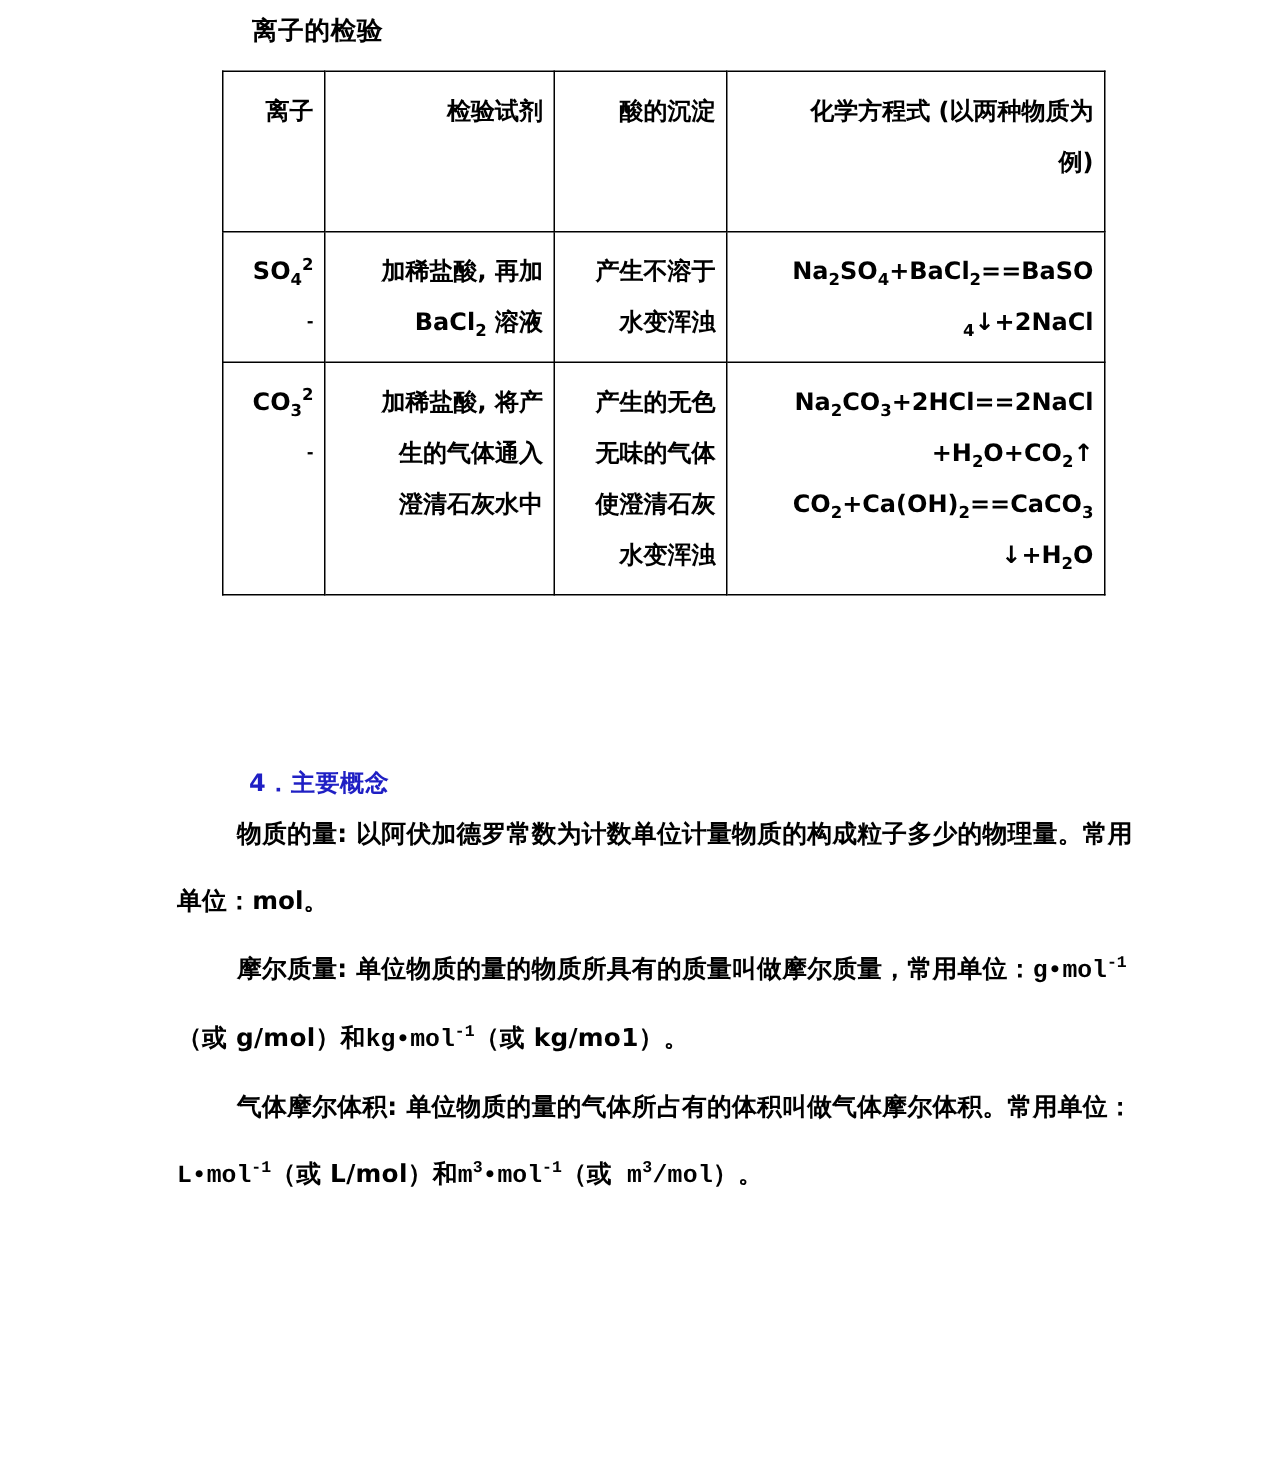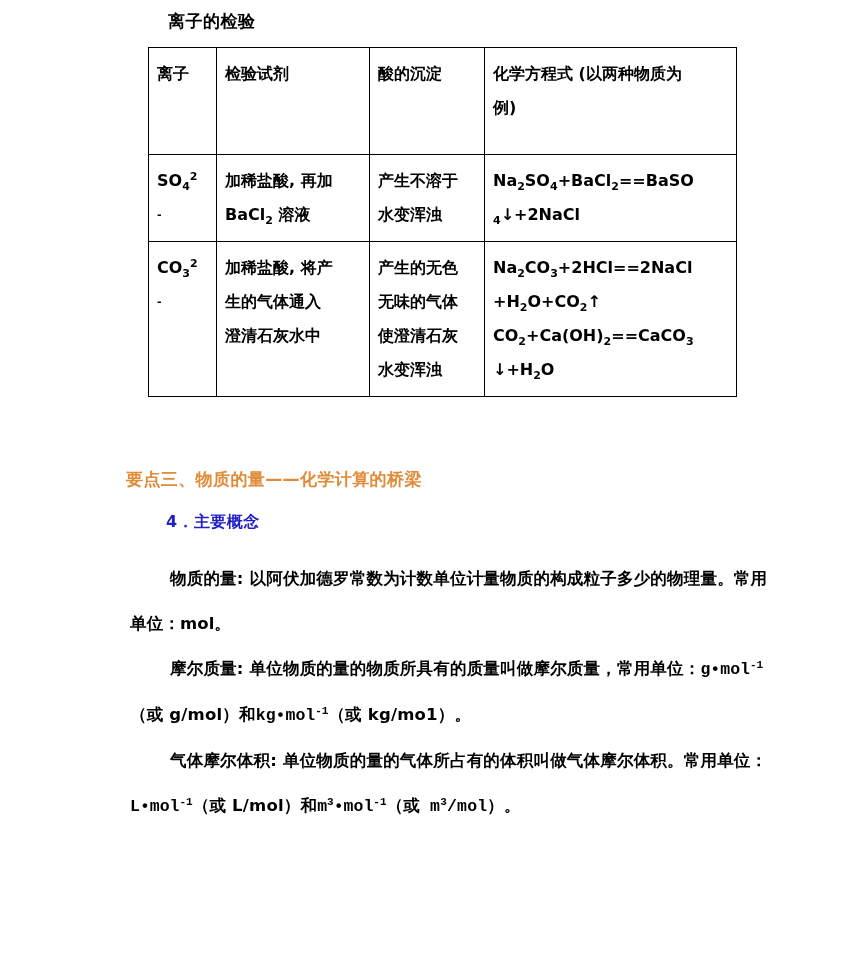--- a/index.html
+++ b/index.html
@@ -43,21 +43,21 @@
     border-collapse: collapse;
     table-layout: fixed;
   }
   .ion-table td, .ion-table th {
     border: 1px solid #000000;
     vertical-align: top;
     padding: 9px 7px 9px 8px;
     font-size: 16px;
     font-weight: bold;
     line-height: 34px;
-    text-align: left;
+    text-align: right;
   }
   .col-ion   { width: 68px; }
   .col-rgt   { width: 153px; }
   .col-phn   { width: 115px; }
   .col-eqn   { width: 252px; }
 
   .hdr-row td { height: 88px; }
   .hdr-cell-wide { text-align: center; }
 
   .cell-ion { padding-left: 8px; }
@@ -88,23 +88,22 @@
     font-weight: bold;
     color: #1F1FC4;
     letter-spacing: 0.4px;
     white-space: nowrap;
   }
 
   
   .body-block {
     position: absolute;
     left: 118px;
-    top: 556px;
+    top: 533px;
     width: 640px;
-    margin-left: 12px;
   }
   .para {
     font-size: 16.5px;
     font-weight: bold;
     line-height: 45px;
     text-indent: 40px;
     margin: 0 0 0 0;
     letter-spacing: 0.2px;
   }
   .para .ltr { letter-spacing: 0px; }
@@ -173,21 +172,20 @@
         <td>
           <span class="eqline">Na<sub>2</sub>CO<sub>3</sub>+2HCl==2NaCl</span>
           <span class="eqline">+H<sub>2</sub>O+CO<sub>2</sub>↑</span>
           <span class="eqline">CO<sub>2</sub>+Ca(OH)<sub>2</sub>==CaCO<sub>3</sub></span>
           <span class="eqline">↓+H<sub>2</sub>O</span>
         </td>
       </tr>
     </tbody>
   </table>
 
-  <div class="heading-orange">要点三、物质的量——化学计算的桥梁</div>
   <div class="heading-blue">4．主要概念</div>
 
   <div class="body-block">
 
     <p class="para"><span>物质的量: 以阿伏加德罗常数为计数单位计量物质的构成粒子多少的物理量。常用单位：</span><span class="ltr">mol</span><span>。</span></p>
 
     <p class="para"><span>摩尔质量: 单位物质的量的物质所具有的质量叫做摩尔质量，常用单位：</span><span class="nowrapseg ltr"><span>g•mol</span><sup>-1</sup></span><span>（或 g/mol）</span><span>和</span><span class="nowrapseg ltr"><span>kg•mol</span><sup>-1</sup></span><span>（或 kg/mo1）</span><span>。</span></p>
 
     <p class="para"><span>气体摩尔体积: 单位物质的量的气体所占有的体积叫做气体摩尔体积。常用单位：</span><span class="nowrapseg ltr"><span>L•mol</span><sup>-1</sup></span><span>（或 L/mol）</span><span>和</span><span class="nowrapseg ltr"><span>m</span><sup>3</sup><span>•mol</span><sup>-1</sup></span><span class="nowrapseg"><span>（或 m</span><sup>3</sup><span>/mol）</span></span><span>。</span></p>
 

